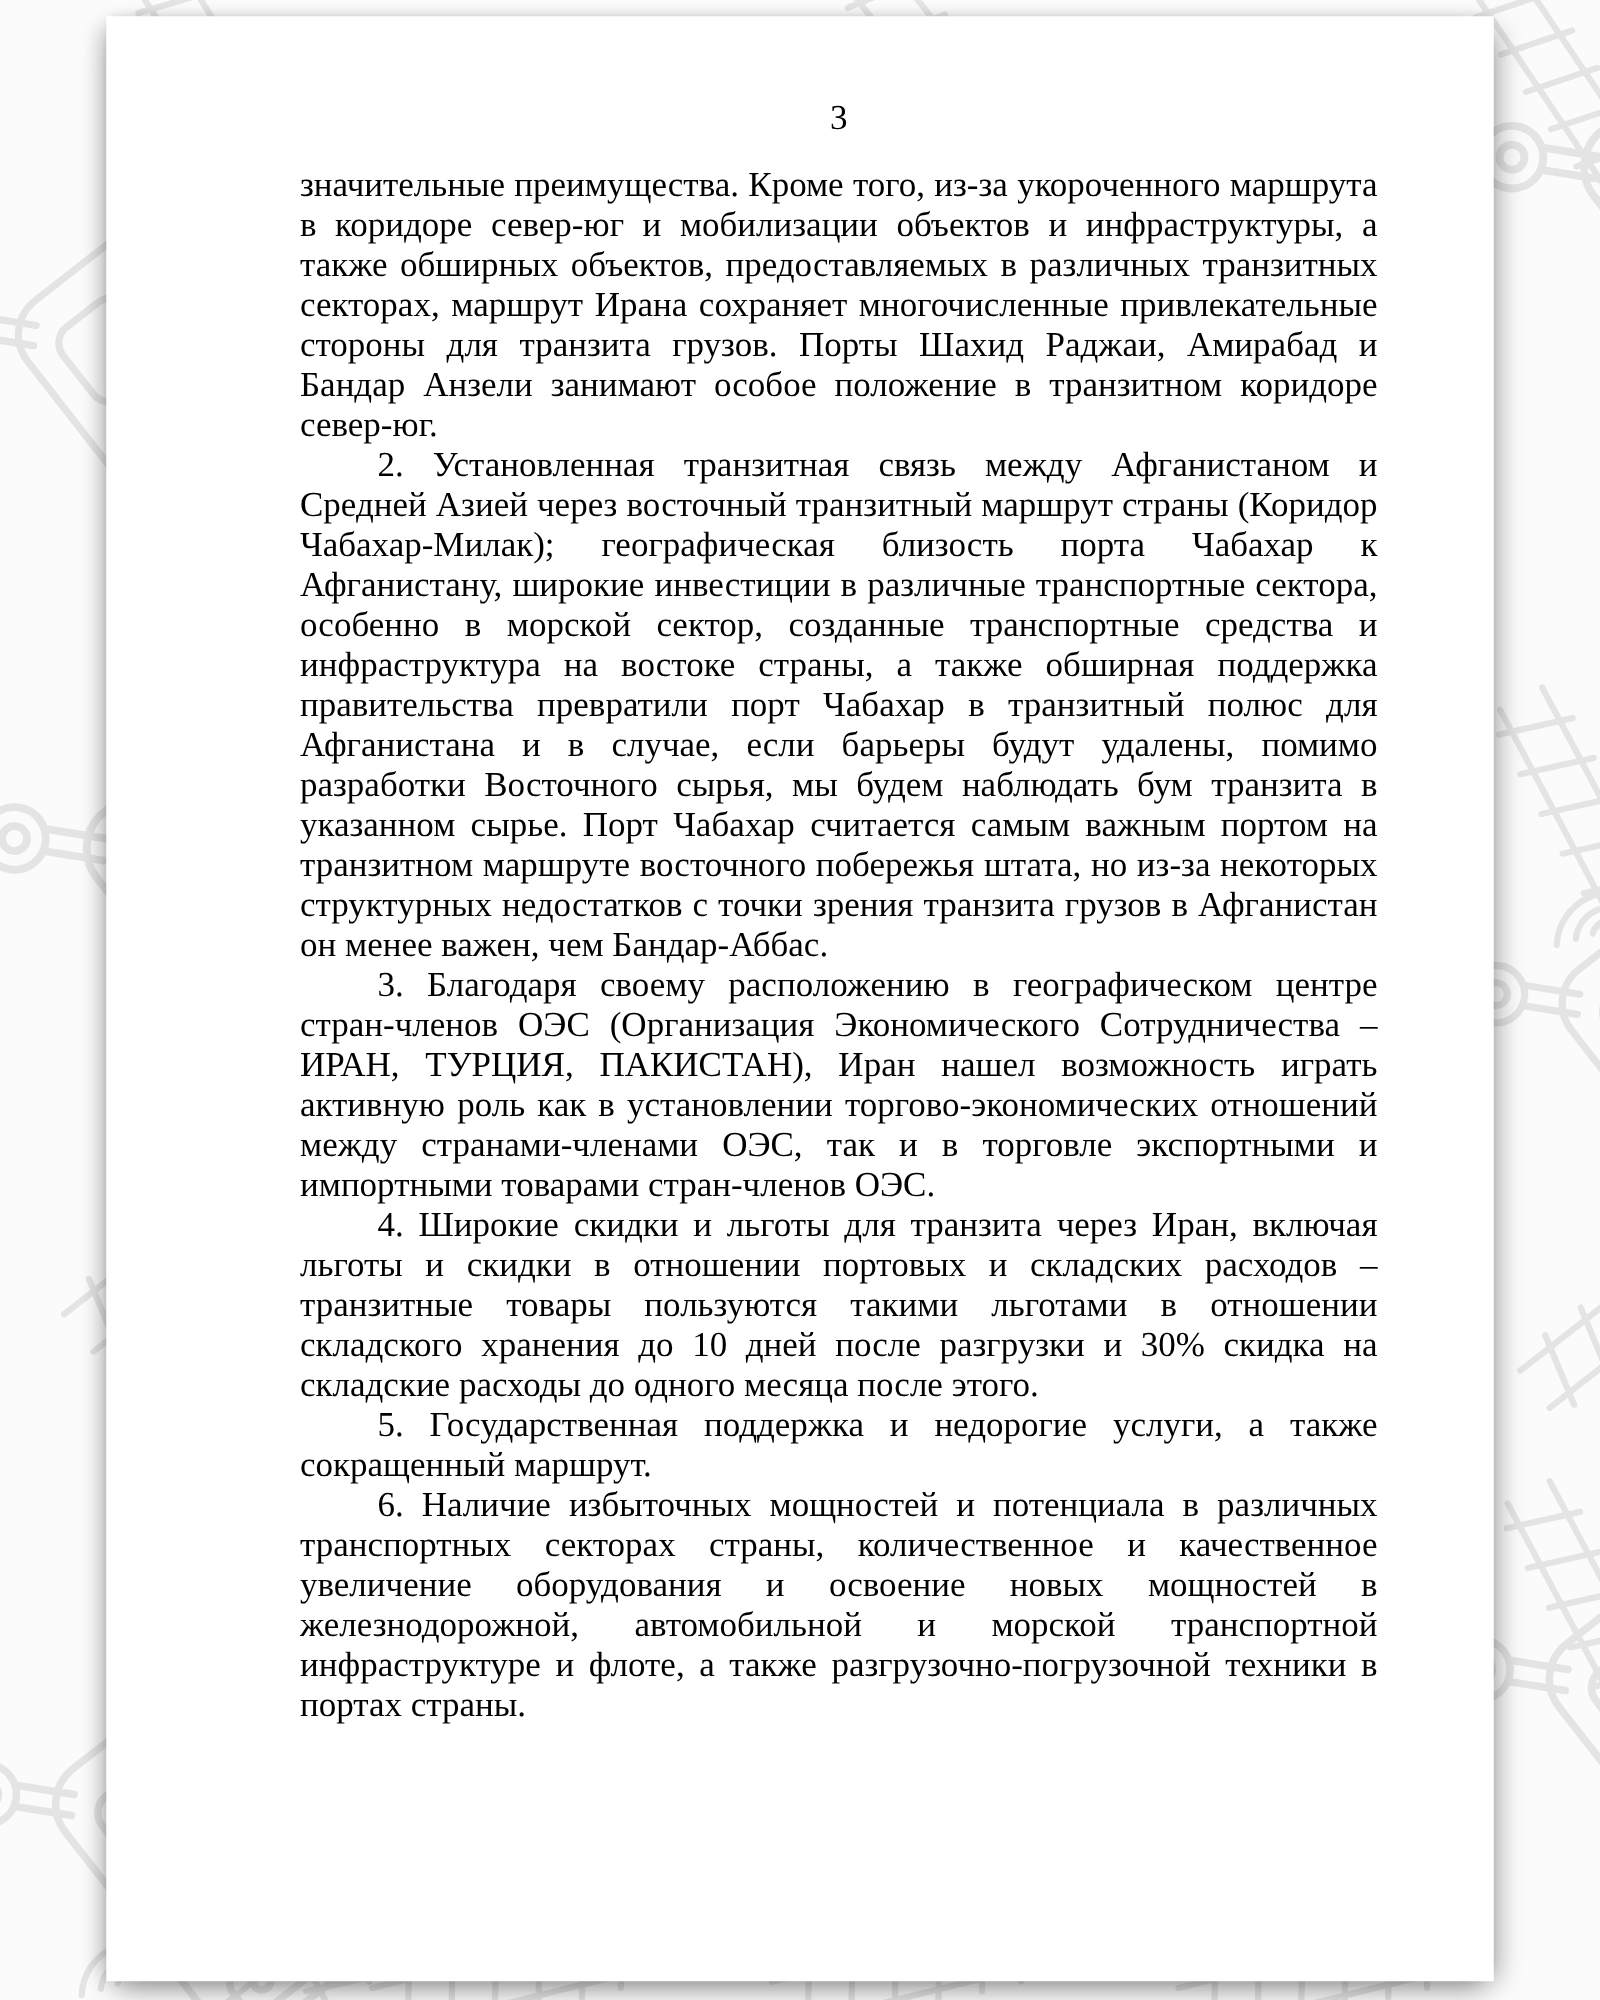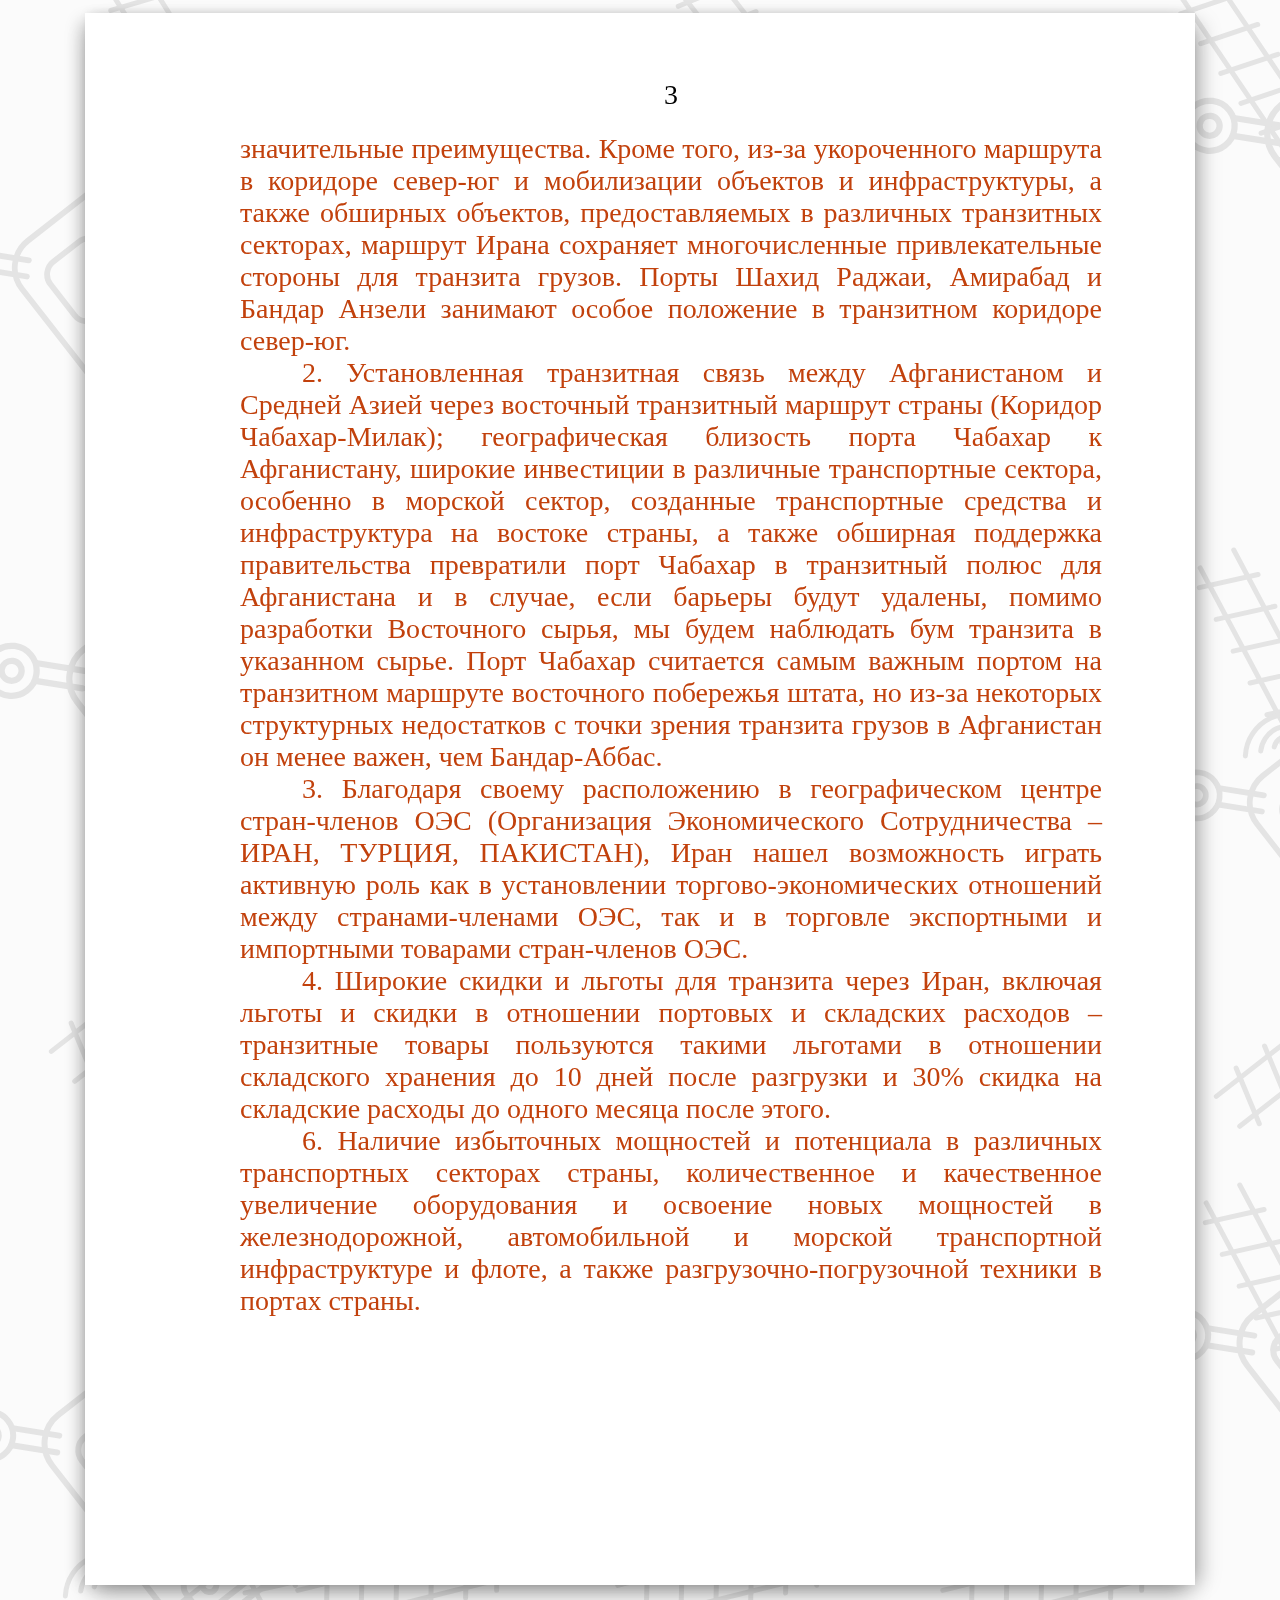--- a/index.html
+++ b/index.html
@@ -37,21 +37,21 @@
     line-height: 32px;
     color: #000;
     text-align: center;
     margin: 0 0 22px 0;
   }
   .para {
     margin: 0;
     font-family: "Liberation Serif", serif;
     font-size: 28px;
     line-height: 32px;
-    color: #c2410c;
+    color: #000000;
     text-align: justify;
   }
   .para.indent { text-indent: 62px; }
 </style>
 </head>
 <body>
 
 <div class="canvas">
 
   <svg class="bg-pattern" width="1280" height="1600" viewBox="0 0 1280 1600" fill="none" stroke="#e4e4e4" stroke-width="5" stroke-linecap="round" stroke-linejoin="round">
@@ -113,16 +113,17 @@
     <use href="#track" transform="translate(610,1575) rotate(-14)"></use>
     <use href="#track" transform="translate(935,1580) rotate(-14)"></use>
   </svg>
 
   <div class="sheet">
     <div class="page-number">3</div>
     <p class="para">значительные преимущества. Кроме того, из-за укороченного маршрута в коридоре север-юг и мобилизации объектов и инфраструктуры, а также обширных объектов, предоставляемых в различных транзитных секторах, маршрут Ирана сохраняет многочисленные привлекательные стороны для транзита грузов. Порты Шахид Раджаи, Амирабад и Бандар Анзели занимают особое положение в транзитном коридоре север-юг.</p>
     <p class="para indent">2. Установленная транзитная связь между Афганистаном и Средней Азией через восточный транзитный маршрут страны (Коридор Чабахар-Милак); географическая близость порта Чабахар к Афганистану, широкие инвестиции в различные транспортные сектора, особенно в морской сектор, созданные транспортные средства и инфраструктура на востоке страны, а также обширная поддержка правительства превратили порт Чабахар в транзитный полюс для Афганистана и в случае, если барьеры будут удалены, помимо разработки Восточного сырья, мы будем наблюдать бум транзита в указанном сырье. Порт Чабахар считается самым важным портом на транзитном маршруте восточного побережья штата, но из-за некоторых структурных недостатков с точки зрения транзита грузов в Афганистан он менее важен, чем Бандар-Аббас.</p>
     <p class="para indent">3. Благодаря своему расположению в географическом центре стран-членов ОЭС (Организация Экономического Сотрудничества – ИРАН, ТУРЦИЯ, ПАКИСТАН), Иран нашел возможность играть активную роль как в установлении торгово-экономических отношений между странами-членами ОЭС, так и в торговле экспортными и импортными товарами стран-членов ОЭС.</p>
     <p class="para indent">4. Широкие скидки и льготы для транзита через Иран, включая льготы и скидки в отношении портовых и складских расходов – транзитные товары пользуются такими льготами в отношении складского хранения до 10 дней после разгрузки и 30% скидка на складские расходы до одного месяца после этого.</p>
+    <p class="para indent">5. Государственная поддержка и недорогие услуги, а также сокращенный маршрут.</p>
     <p class="para indent">6. Наличие избыточных мощностей и потенциала в различных транспортных секторах страны, количественное и качественное увеличение оборудования и освоение новых мощностей в железнодорожной, автомобильной и морской транспортной инфраструктуре и флоте, а также разгрузочно-погрузочной техники в портах страны.</p>
   </div>
 
 </div>
 
 </body></html>

